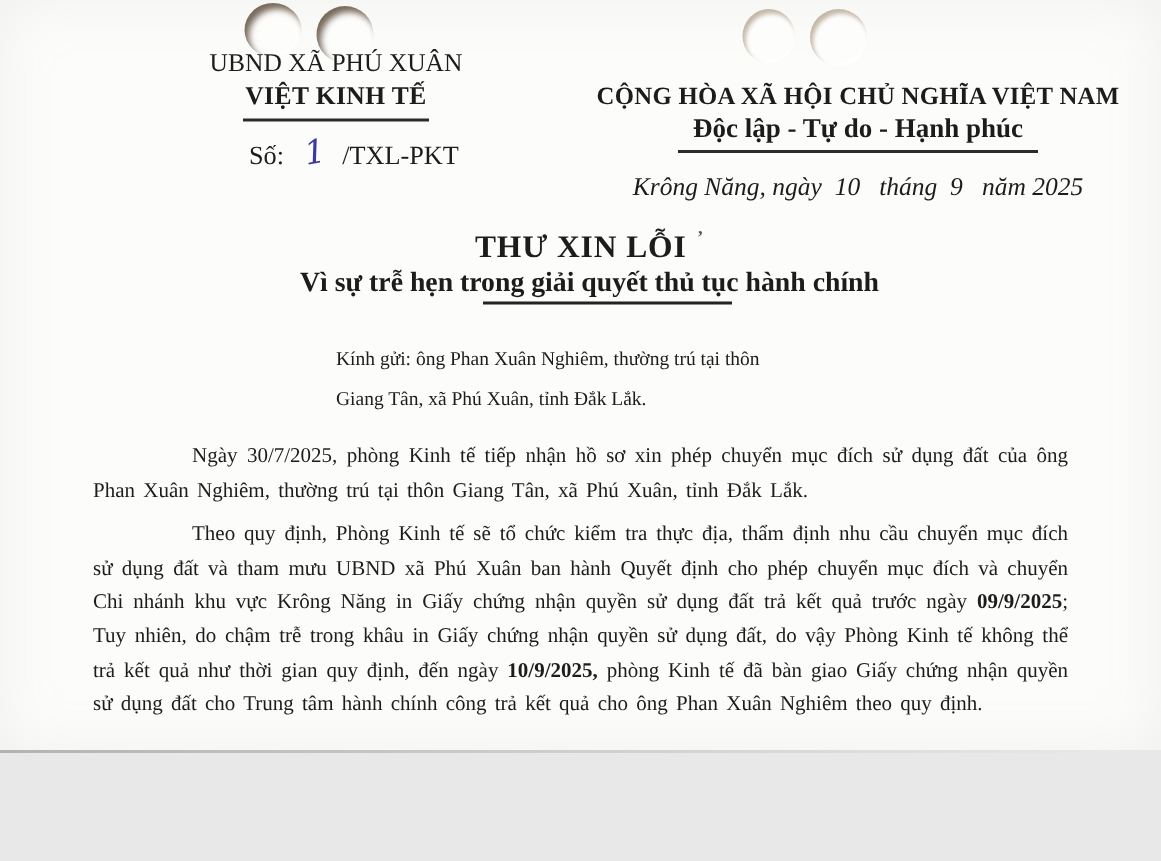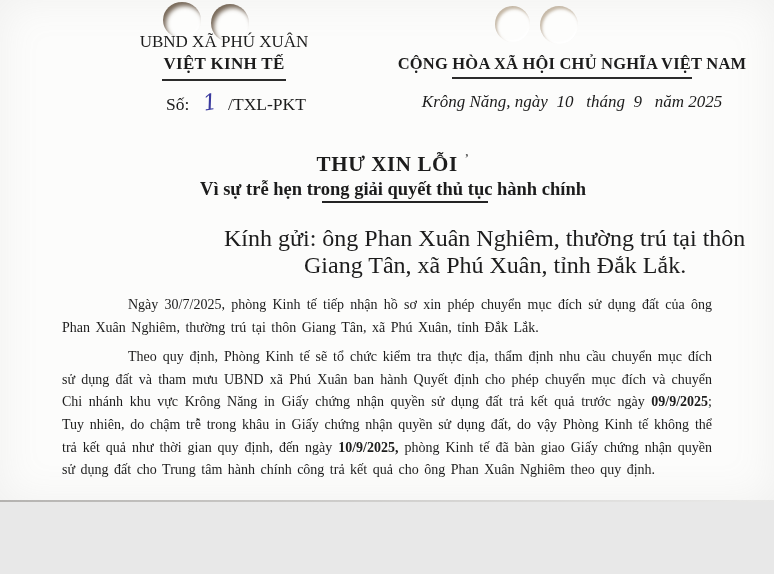--- a/index.html
+++ b/index.html
@@ -34,22 +34,22 @@
   .motto   { font-weight:bold; font-size:18px; line-height:23px; }
   .rule-right { width:240px; height:2px; background:#2b2b2b; margin:3px auto 0; }
   .place-date { font-style:italic; font-size:17px; margin-top:13px; white-space:pre; }
 
   .title-block { position:absolute; left:12px; right:0; top:146px; text-align:center; }
   .doc-title { font-size:21px; font-weight:bold; letter-spacing:0.6px; line-height:25px; }
   .title-mark { font-size:12px; color:#555; vertical-align:9px; margin-left:7px; }
   .doc-subtitle { font-size:18.5px; font-weight:bold; margin-top:2px; }
   .subtitle-underline { position:absolute; left:322px; top:201px; width:166px; height:2px; background:#242424; }
 
-  .greeting { position:absolute; left:224px; top:225px; font-size:24px; line-height:27px; }
-  .greeting-line2 { margin-left:80px; }
+  .greeting { position:absolute; left:224px; top:225px; font-size:13px; line-height:27px; }
+  .greeting-line2 { }
 
   .body-text { position:absolute; left:62px; top:294px; width:650px;
                font-size:14px; line-height:22.6px; text-align:justify; word-spacing:2px; }
   .body-text p { margin:0; text-indent:66px; }
   .body-text p + p { margin-top:7px; }
   .b { font-weight:bold; }
 
   .scan-edge-bottom { position:absolute; left:0; right:0; bottom:0; height:2px;
                       background:linear-gradient(to right, rgba(60,55,50,0.35), rgba(60,55,50,0.06)); }
 </style>
@@ -70,20 +70,21 @@
   </div>
 
   <div class="so-line">
     <span>Số:</span>
     <span class="hand-number">1</span>
     <span>/TXL-PKT</span>
   </div>
 
   <div class="header-right">
     <div class="country">CỘNG HÒA XÃ HỘI CHỦ NGHĨA VIỆT NAM</div>
+    <div class="motto">Độc lập - Tự do - Hạnh phúc</div>
     <div class="rule-right"></div>
     <div class="place-date">Krông Năng, ngày  10   tháng  9   năm 2025</div>
   </div>
 
   <div class="title-block">
     <div class="doc-title"><span>THƯ XIN LỖI</span><span class="title-mark">ʼ</span></div>
     <div class="doc-subtitle">Vì sự trễ hẹn trong giải quyết thủ tục hành chính</div>
   </div>
   <div class="subtitle-underline"></div>
 

